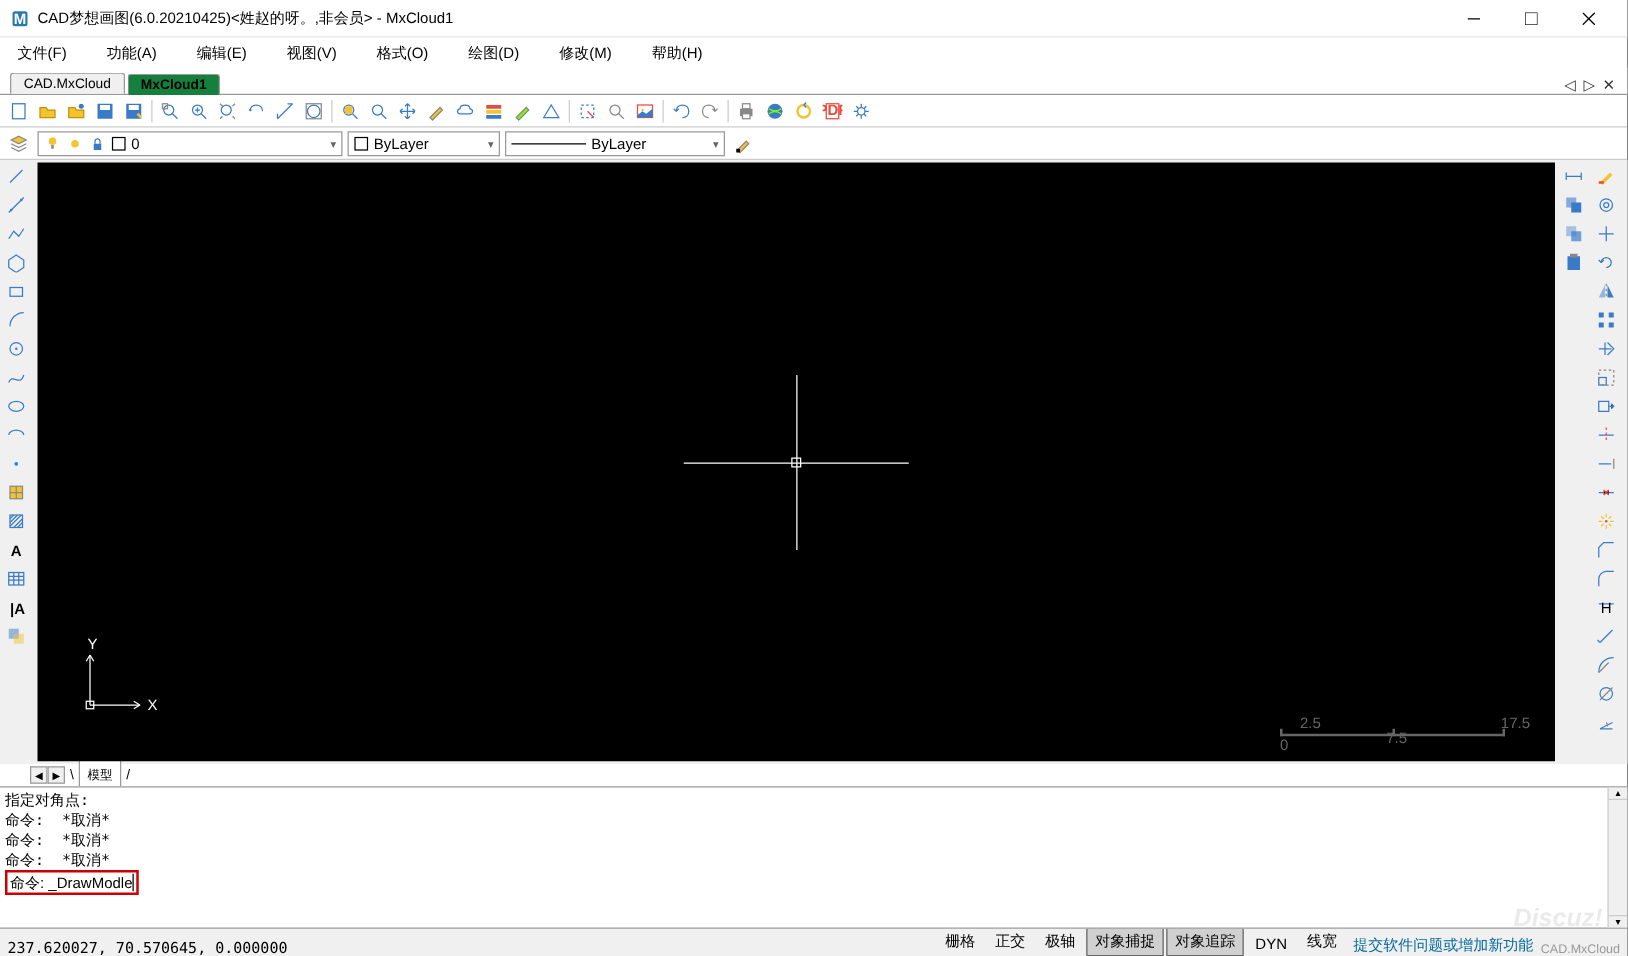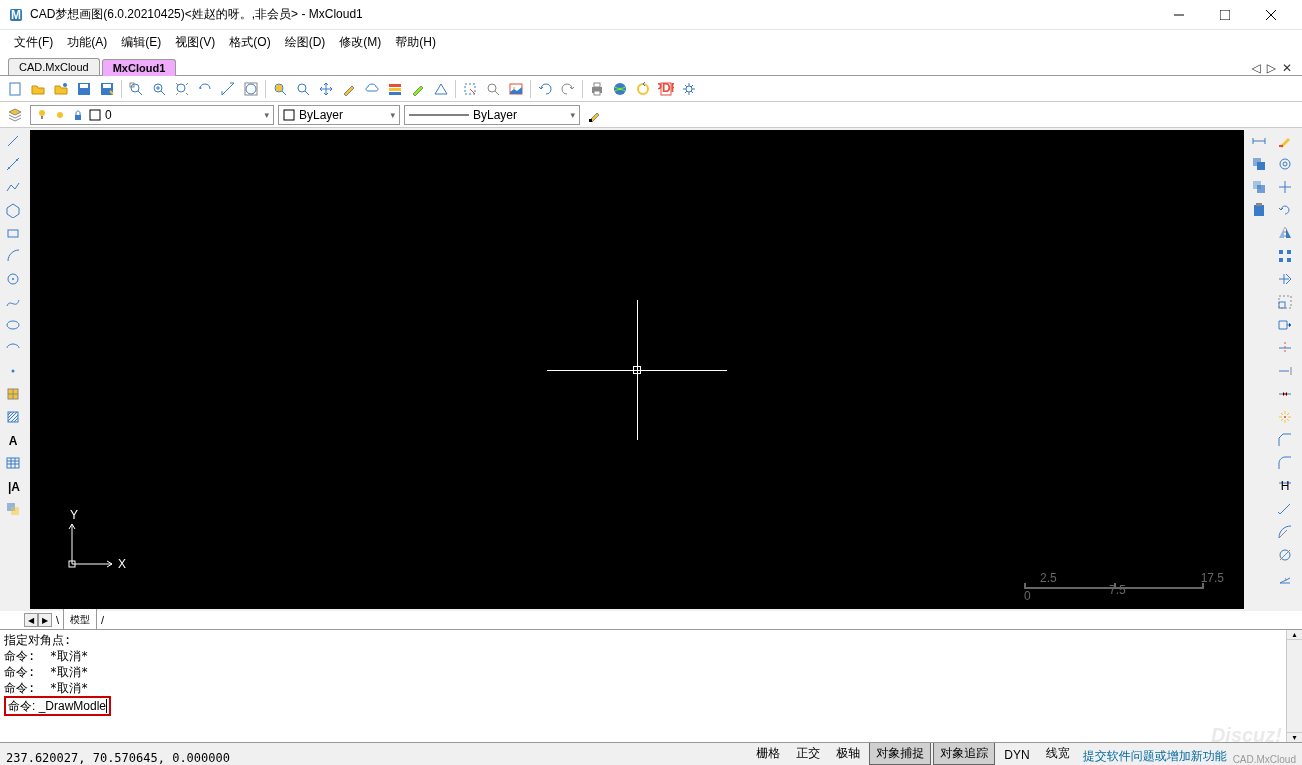--- a/index.html
+++ b/index.html
@@ -2,25 +2,25 @@
 <html><head>
 <meta charset="utf-8">
 <style>
 *{margin:0;padding:0;box-sizing:border-box;font-family:"Microsoft YaHei","SimSun",sans-serif;font-size:12px}
 body{width:1302px;height:765px;background:#fff;overflow:hidden;position:relative}
 .titlebar{height:30px;background:#fff;display:flex;align-items:center;padding:0 8px;border-bottom:1px solid #e5e5e5}
 .app-icon{width:16px;height:16px;margin-right:6px;display:inline-flex;align-items:center;justify-content:center}
 .title-text{flex:1;color:#000}
 .win-ctrl{display:flex;gap:0}
 .win-btn{width:46px;height:28px;display:flex;align-items:center;justify-content:center;cursor:pointer}
-.menubar{height:24px;display:flex;align-items:center;padding:0 8px;gap:2px}
+.menubar{height:24px;display:flex;align-items:center;padding:0 8px;gap:20px}
 .menu-item{padding:2px 6px;cursor:pointer}
 .doctabs{height:22px;background:#fff;display:flex;align-items:flex-end;padding:0 8px;border-bottom:1px solid #999;position:relative}
 .doctab{padding:2px 10px;border:1px solid #999;border-bottom:none;background:#f0f0f0;margin-right:2px;border-radius:3px 3px 0 0;cursor:pointer;font-size:11px}
-.doctab.active{background:#f0abfc;font-weight:bold;position:relative;top:1px}
+.doctab.active{background:#15803d;font-weight:bold;position:relative;top:1px}
 .doctabs-right{margin-left:auto;display:flex;gap:2px;font-size:10px;color:#333;align-items:center}
 .doctabs-right span{cursor:pointer;padding:0 2px}
 .toolbar{height:26px;border-bottom:1px solid #ccc;display:flex;align-items:center;padding:0 4px;gap:1px}
 .tbtn{width:22px;height:22px;display:flex;align-items:center;justify-content:center;cursor:pointer;border:1px solid transparent}
 .tsep{width:1px;height:18px;background:#ccc;margin:0 2px}
 .layerbar{height:26px;border-bottom:1px solid #ccc;display:flex;align-items:center;padding:0 4px;gap:4px}
 .layer-select{height:20px;border:1px solid #999;display:flex;align-items:center;padding:0 4px;gap:4px;background:#fff;cursor:pointer}
 .layer-select.w1{width:244px}
 .layer-select.w2{width:122px}
 .layer-select.w3{width:176px}

